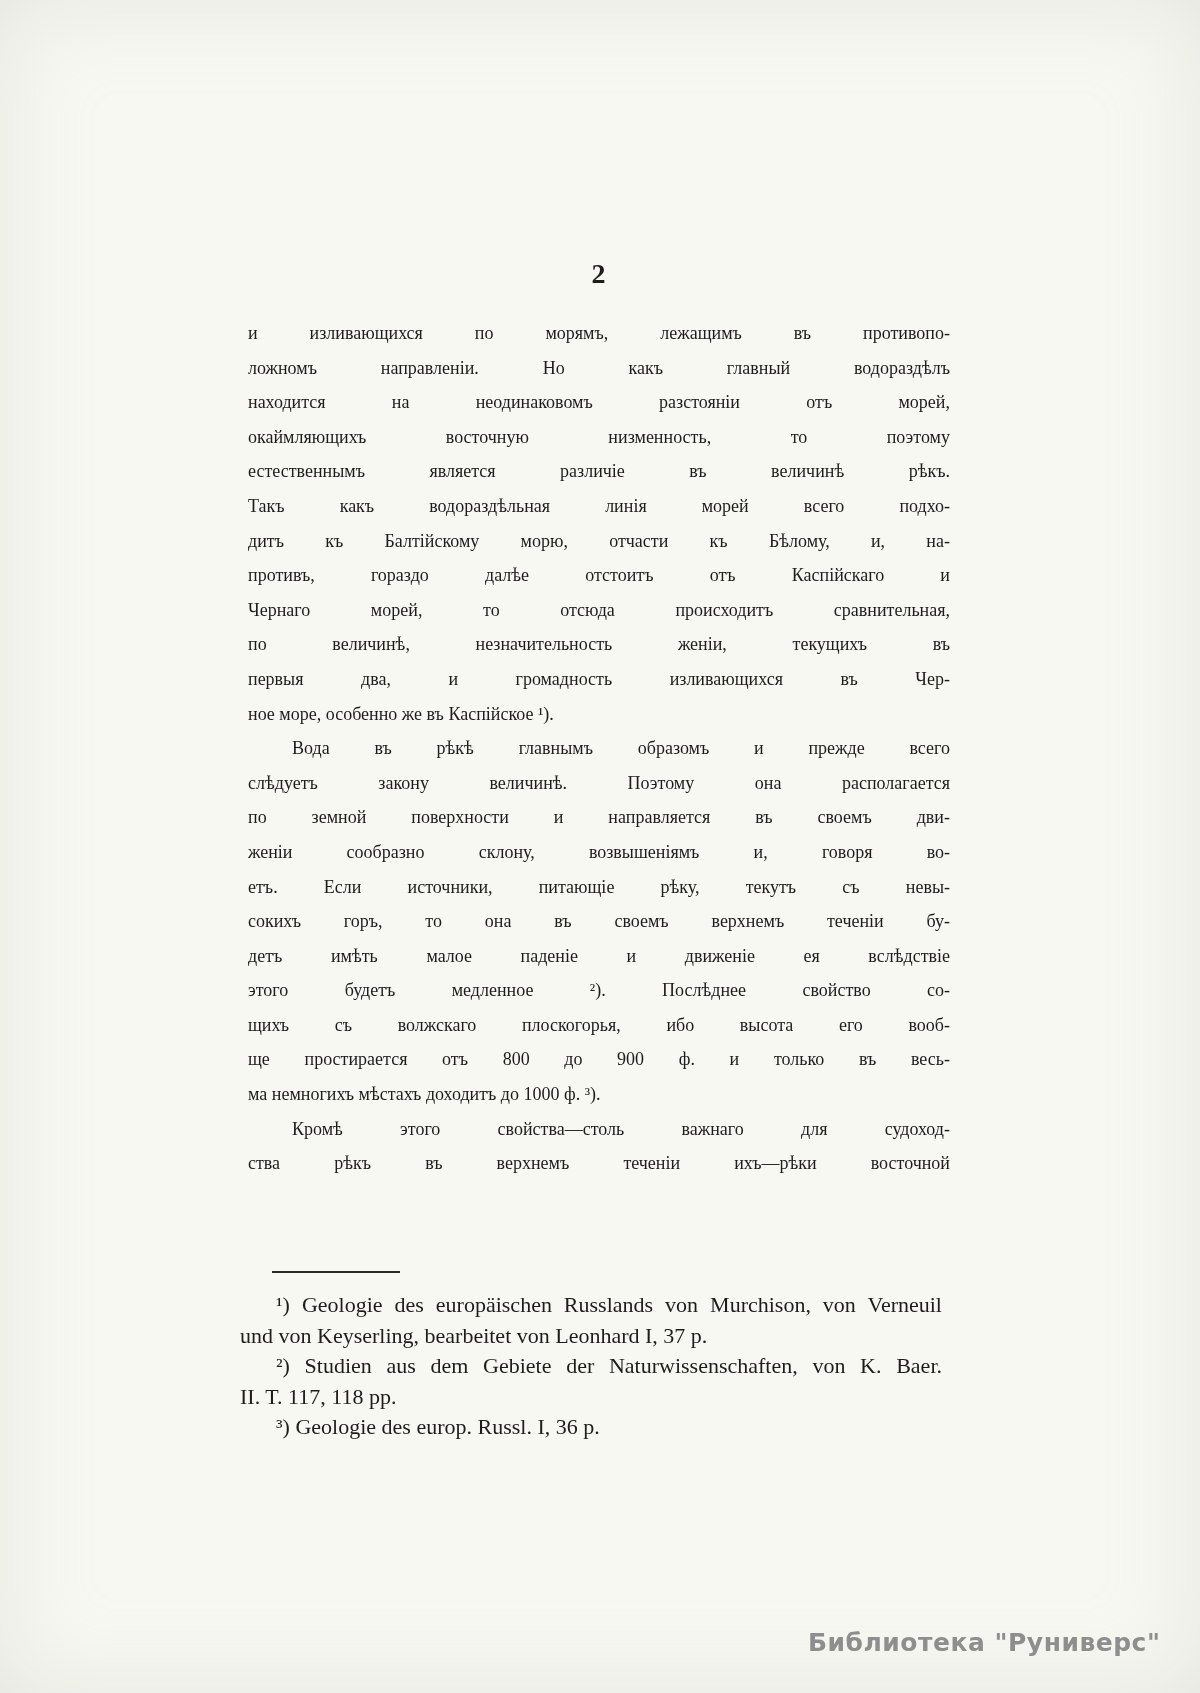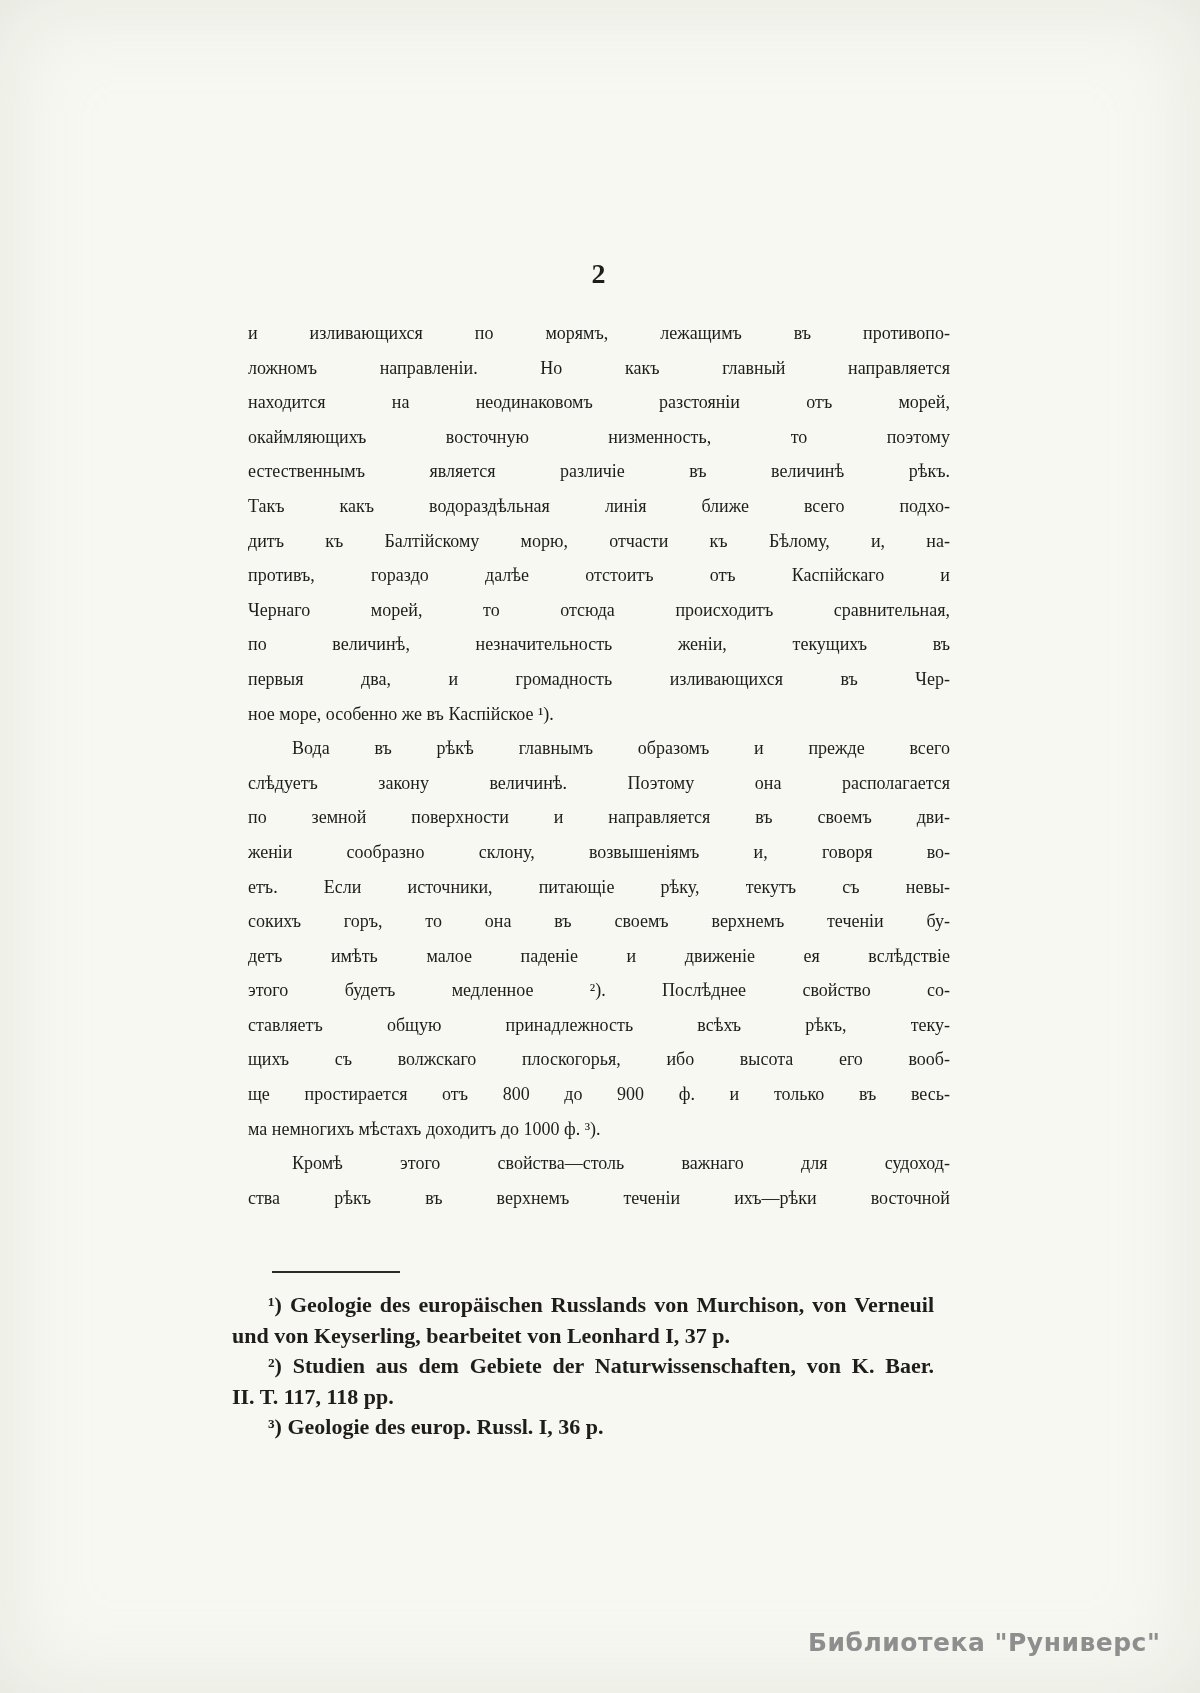--- a/index.html
+++ b/index.html
@@ -44,25 +44,25 @@
     position: absolute;
     top: 1271px;
     left: 272px;
     width: 128px;
     height: 0;
     border-top: 2px solid #2b2a26;
   }
   .footnotes {
     position: absolute;
     top: 1290px;
-    left: 232px;
+    left: 240px;
     width: 702px;
     font-size: 22px;
     line-height: 30.5px;
-    font-weight: 700;
+    font-weight: 400;
   }
   .footnotes .line.indent { text-indent: 36px; }
   .watermark {
     position: absolute;
     top: 1628px;
     left: 808px;
     font-family: "DejaVu Sans", sans-serif;
     font-size: 25px;
     font-weight: bold;
     color: var(--watermark, #8e8e8e);
@@ -70,40 +70,39 @@
   }
 </style>
 </head>
 <body>
 
 <div class="page">
   <div class="page-number">2</div>
 
   <div class="body-text">
       <div class="line">и изливающихся по морямъ, лежащимъ въ противопо-</div>
-      <div class="line">ложномъ направленіи. Но какъ главный направляется</div>
+      <div class="line">ложномъ направленіи. Но какъ главный водораздѣлъ</div>
       <div class="line">находится на неодинаковомъ разстояніи отъ морей,</div>
       <div class="line">окаймляющихъ восточную низменность, то поэтому</div>
       <div class="line">естественнымъ является различіе въ величинѣ рѣкъ.</div>
-      <div class="line">Такъ какъ водораздѣльная линія ближе всего подхо-</div>
+      <div class="line">Такъ какъ водораздѣльная линія морей всего подхо-</div>
       <div class="line">дитъ къ Балтійскому морю, отчасти къ Бѣлому, и, на-</div>
       <div class="line">противъ, гораздо далѣе отстоитъ отъ Каспійскаго и</div>
       <div class="line">Чернаго морей, то отсюда происходитъ сравнительная,</div>
       <div class="line">по величинѣ, незначительность женіи, текущихъ въ</div>
       <div class="line">первыя два, и громадность изливающихся въ Чер-</div>
       <div class="line end">ное море, особенно же въ Каспійское ¹).</div>
       <div class="line indent">Вода въ рѣкѣ главнымъ образомъ и прежде всего</div>
       <div class="line">слѣдуетъ закону величинѣ. Поэтому она располагается</div>
       <div class="line">по земной поверхности и направляется въ своемъ дви-</div>
       <div class="line">женіи сообразно склону, возвышеніямъ и, говоря во-</div>
       <div class="line">етъ. Если источники, питающіе рѣку, текутъ съ невы-</div>
       <div class="line">сокихъ горъ, то она въ своемъ верхнемъ теченіи бу-</div>
       <div class="line">детъ имѣть малое паденіе и движеніе ея вслѣдствіе</div>
       <div class="line">этого будетъ медленное ²). Послѣднее свойство со-</div>
-      <div class="line">ставляетъ общую принадлежность всѣхъ рѣкъ, теку-</div>
       <div class="line">щихъ съ волжскаго плоскогорья, ибо высота его вооб-</div>
       <div class="line">ще простирается отъ 800 до 900 ф. и только въ весь-</div>
       <div class="line end">ма немногихъ мѣстахъ доходитъ до 1000 ф. ³).</div>
       <div class="line indent">Кромѣ этого свойства—столь важнаго для судоход-</div>
       <div class="line">ства рѣкъ въ верхнемъ теченіи ихъ—рѣки восточной</div>
     </div>
 
   <div class="fn-rule"></div>
 
   <div class="footnotes">

